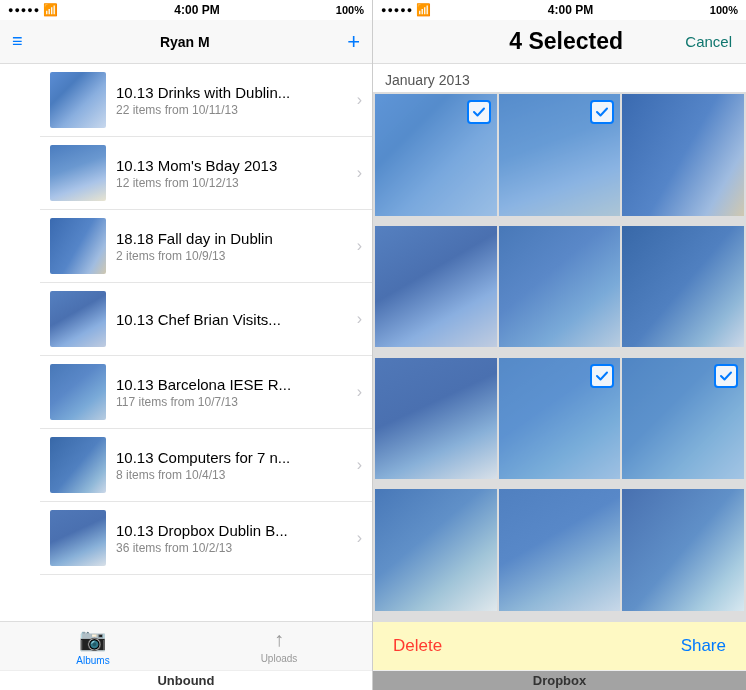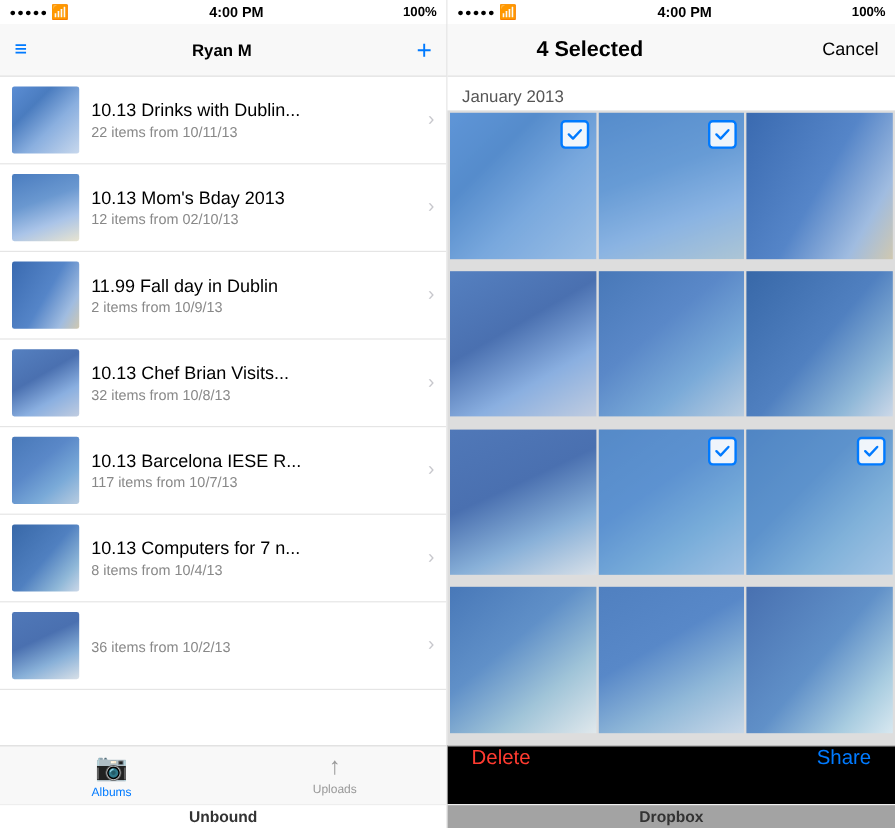--- a/index.html
+++ b/index.html
@@ -55,20 +55,21 @@
     .hamburger-icon {
       font-size: 18px;
       color: #007AFF;
       cursor: pointer;
     }
 
     .album-list {
       flex: 1;
       overflow-y: auto;
       background: #fff;
+      padding-left: 40px;
     }
 
     .album-item {
       display: flex;
       align-items: center;
       padding: 8px 10px;
       border-bottom: 1px solid #e5e5e5;
       min-height: 68px;
     }
     .album-thumb {
@@ -170,28 +171,29 @@
     .right-navbar {
       height: 44px;
       background: #f8f8f8;
       border-bottom: 1px solid #ddd;
       display: flex;
       align-items: center;
       justify-content: space-between;
       padding: 0 14px;
     }
     .selected-count {
-      font-size: 18px;
+      font-size: 23px;
       font-weight: 600;
       color: #000;
       flex: 1;
+      text-align: center;
     }
     .cancel-btn {
       font-size: 15px;
-      color: #000000;
+      color: #0f766e;
       cursor: pointer;
       white-space: nowrap;
     }
 
     .month-header {
       padding: 8px 12px 4px;
       font-size: 14px;
       color: #555;
       background: #fff;
     }
@@ -248,23 +250,24 @@
       align-items: center;
       justify-content: center;
     }
     .check-badge svg {
       width: 14px;
       height: 14px;
     }
 
     .right-bottom-bar {
       height: 49px;
-      background: #000000;
+      background: #fef9c3;
       border-top: 1px solid #ddd;
       display: flex;
+      align-items: center;
       justify-content: space-between;
       padding: 0 20px;
     }
     .delete-btn {
       font-size: 17px;
       color: #ff3b30;
       cursor: pointer;
     }
     .share-btn {
       font-size: 17px;
@@ -313,37 +316,36 @@
         <div class="album-info">
           <div class="album-name">10.13 Drinks with Dublin...</div>
           <div class="album-meta">22 items from 10/11/13</div>
         </div>
         <span class="album-chevron">›</span>
       </div>
       <div class="album-item">
         <div class="album-thumb photo-2"></div>
         <div class="album-info">
           <div class="album-name">10.13 Mom's Bday 2013</div>
-          <div class="album-meta">12 items from 02/10/13</div>
+          <div class="album-meta">12 items from 10/12/13</div>
         </div>
         <span class="album-chevron">›</span>
       </div>
       <div class="album-item">
         <div class="album-thumb photo-3"></div>
         <div class="album-info">
-          <div class="album-name">11.99 Fall day in Dublin</div>
+          <div class="album-name">18.18 Fall day in Dublin</div>
           <div class="album-meta">2 items from 10/9/13</div>
         </div>
         <span class="album-chevron">›</span>
       </div>
       <div class="album-item">
         <div class="album-thumb photo-4"></div>
         <div class="album-info">
           <div class="album-name">10.13 Chef Brian Visits...</div>
-          <div class="album-meta">32 items from 10/8/13</div>
         </div>
         <span class="album-chevron">›</span>
       </div>
       <div class="album-item">
         <div class="album-thumb photo-5"></div>
         <div class="album-info">
           <div class="album-name">10.13 Barcelona IESE R...</div>
           <div class="album-meta">117 items from 10/7/13</div>
         </div>
         <span class="album-chevron">›</span>
@@ -352,20 +354,21 @@
         <div class="album-thumb photo-6"></div>
         <div class="album-info">
           <div class="album-name">10.13 Computers for 7 n...</div>
           <div class="album-meta">8 items from 10/4/13</div>
         </div>
         <span class="album-chevron">›</span>
       </div>
       <div class="album-item">
         <div class="album-thumb photo-7"></div>
         <div class="album-info">
+          <div class="album-name">10.13 Dropbox Dublin B...</div>
           <div class="album-meta">36 items from 10/2/13</div>
         </div>
         <span class="album-chevron">›</span>
       </div>
     </div>
 
   <div class="left-tabbar">
     <div class="tab-item">
       <span class="tab-icon">📷</span>
       <span class="tab-label">Albums</span>

